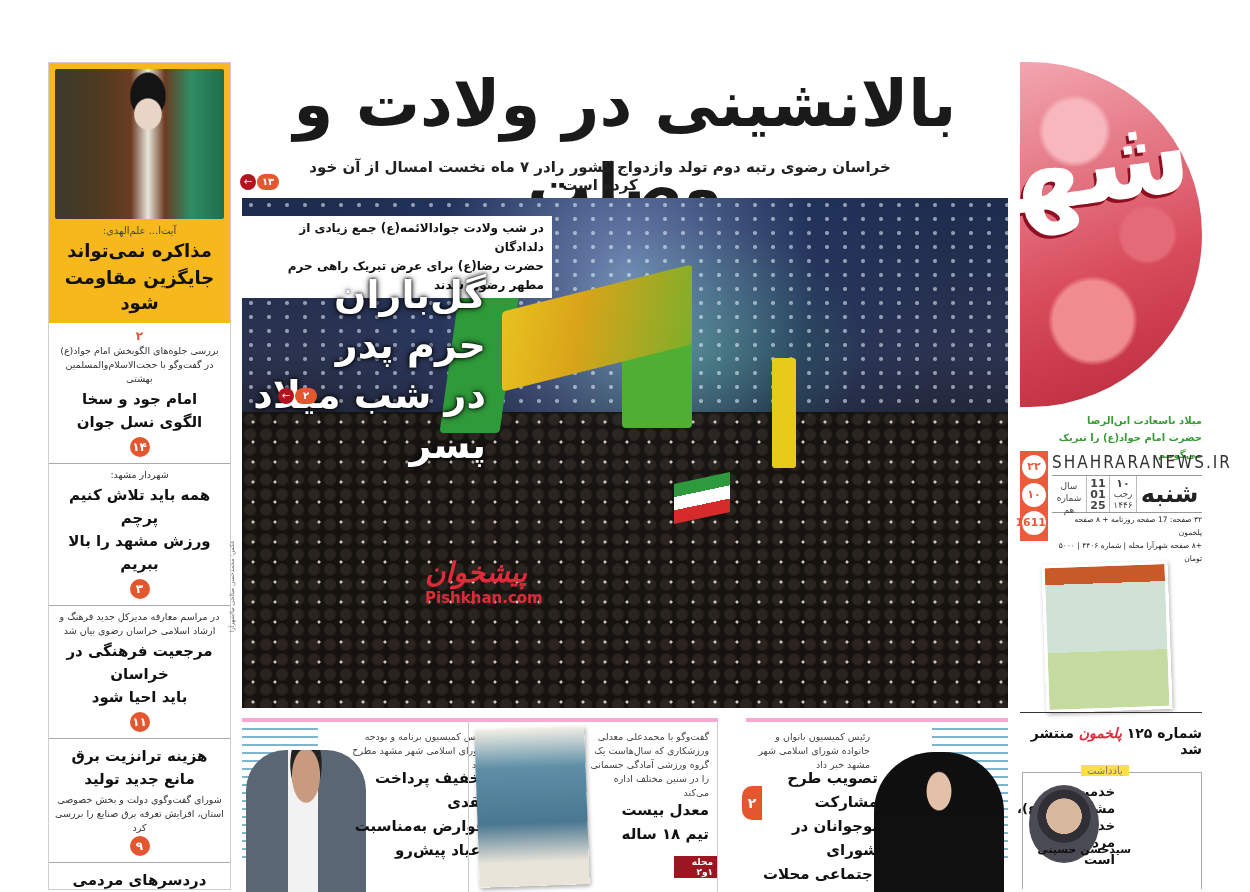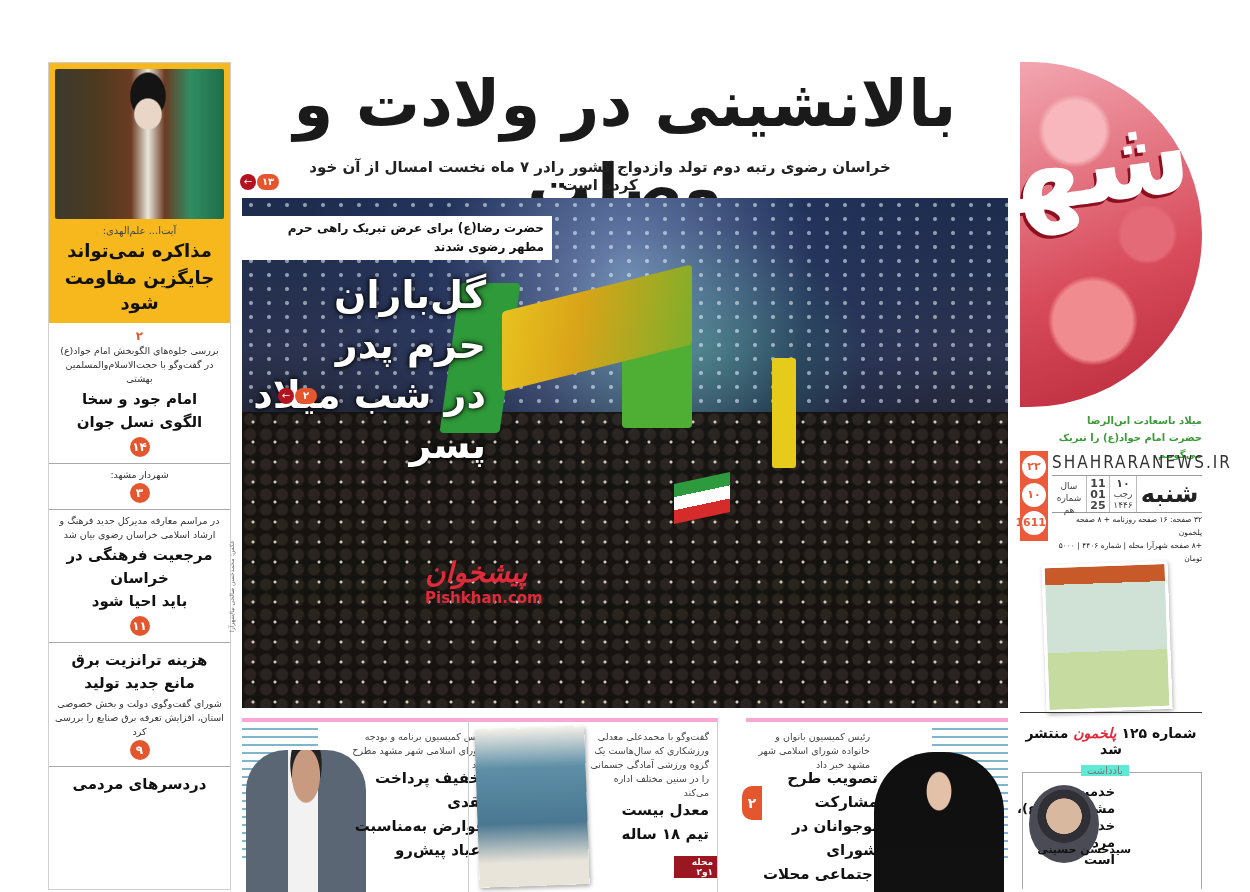--- a/index.html
+++ b/index.html
@@ -67,24 +67,24 @@
   .greet{left:1020px;top:412px;width:182px;text-align:right;font-size:10px;font-weight:bold;color:#3c9a3a;line-height:17px;}
   .datebox{left:1020px;top:451px;width:182px;height:90px;}
   .issue-circles{position:absolute;left:0;top:0;width:28px;height:90px;background:#ea5a3b;}
   .issue-circles span{display:block;width:24px;height:24px;margin:4px 2px 3px;border-radius:50%;background:#fff;color:#ea5a3b;font-size:11px;font-weight:bold;line-height:24px;text-align:center;}
   .site{position:absolute;left:32px;top:1px;width:150px;font-size:17px;letter-spacing:2px;color:#333;font-family:"DejaVu Sans Condensed","DejaVu Sans",sans-serif;direction:ltr;text-align:right;}
   .dgrid{position:absolute;left:32px;top:24px;width:150px;height:36px;border-top:1px solid #999;border-bottom:1px solid #999;display:flex;direction:ltr;}
   .dgrid .c{border-right:1px solid #bbb;font-size:9px;color:#444;text-align:center;}
   .day{font-size:24px;font-weight:900;color:#222;}
   .info{position:absolute;left:32px;top:62px;width:150px;font-size:7.5px;color:#222;line-height:13px;text-align:right;}
   .cartoon{left:1044px;top:563px;width:120px;height:142px;background:linear-gradient(180deg,#c85a2a 0 12%,#cfe2d5 12% 60%,#c6dba0 60%);transform:rotate(-2deg);box-shadow:1px 2px 4px rgba(0,0,0,.3);border:3px solid #fff;}
-  .release{left:1020px;top:712px;width:182px;border-top:1px solid #333;padding-top:12px;text-align:center;font-size:14px;font-weight:900;}
+  .release{left:1020px;top:712px;width:182px;border-top:1px solid #333;padding-top:12px;text-align:right;font-size:14px;font-weight:900;}
   .release .brand{color:#e02a3a;font-style:italic;}
   .note{left:1022px;top:772px;width:178px;height:116px;border:1px solid #aaa;border-bottom:none;}
-  .note-label{position:absolute;top:-8px;left:58px;background:#5eead4;padding:0 6px;font-size:10px;color:#777;}
+  .note-label{position:absolute;top:-8px;left:58px;background:#fde047;padding:0 6px;font-size:10px;color:#777;}
   .note-title{position:absolute;right:86px;top:10px;width:90px;text-align:right;font-size:13px;font-weight:900;line-height:17px;}
   .note-photo{position:absolute;left:6px;top:12px;width:70px;height:78px;border-radius:50%;background:radial-gradient(circle at 50% 40%,#d9b8a0 0 30%,#2f2f35 31% 45%,#4b4b56 46%);}
   .note-author{position:absolute;right:70px;top:70px;font-size:11px;font-weight:bold;}
   .note-role{position:absolute;right:4px;top:86px;width:170px;text-align:right;font-size:9.5px;color:#e0573a;line-height:14px;}
 </style>
 </head>
 <body>
 
 <div class="abs main-headline">بالانشینی در ولادت و وصلت</div>
 <div class="abs subhead">
@@ -105,20 +105,21 @@
     <div class="lead-title">جایگزین مقاومت شود</div>
   </div>
   <div class="item" style="padding-top:2px">
     <div class="badge" style="background:none;color:#e4572e;height:14px;line-height:14px">۲</div>
     <div class="small">بررسی جلوه‌های الگوبخش امام جواد(ع) در گفت‌وگو با حجت‌الاسلام‌والمسلمین بهشتی</div>
     <div class="title"><span>امام جود و سخا</span><br><span>الگوی نسل جوان</span></div>
     <span class="badge">۱۴</span>
   </div>
   <div class="item">
     <div class="small">شهردار مشهد:</div>
+    <div class="title"><span>همه باید تلاش کنیم پرچم</span><br><span>ورزش مشهد را بالا ببریم</span></div>
     <span class="badge">۳</span>
   </div>
   <div class="item">
     <div class="small">در مراسم معارفه مدیرکل جدید فرهنگ و ارشاد اسلامی خراسان رضوی بیان شد</div>
     <div class="title"><span>مرجعیت فرهنگی در خراسان</span><br><span>باید احیا شود</span></div>
     <span class="badge">۱۱</span>
   </div>
   <div class="item">
     <div class="title"><span>هزینه ترانزیت برق</span><br><span>مانع جدید تولید</span></div>
     <div class="small">شورای گفت‌وگوی دولت و بخش خصوصی استان، افزایش تعرفه برق صنایع را بررسی کرد</div>
@@ -132,20 +133,21 @@
 
 <div class="abs hero">
   <div class="lights"></div>
   <div class="crowd"></div>
   <div class="flag2"></div>
   <div class="flag3"></div>
   <div class="flag1"></div>
   <div class="flag4"></div>
   <div class="flag5"></div>
   <div class="hero-caption">
+    <div>در شب ولادت جوادالائمه(ع) جمع زیادی از دلدادگان</div>
     <div>حضرت رضا(ع) برای عرض تبریک راهی حرم مطهر رضوی شدند</div>
   </div>
   <div class="hero-title">
     <div>گل‌باران حرم پدر</div>
     <div>در شب میلاد پسر</div>
   </div>
   <div class="hero-ref">
     <span class="page-ref">
         <span class="arrow">←</span>
         <span class="num">۲</span>
@@ -217,21 +219,21 @@
         <div>25</div>
       </div>
     <div class="c" style="width:26px;line-height:11px;padding-top:2px">
         <div style="font-weight:bold;font-size:11px">۱۰</div>
         <div>رجب</div>
         <div>۱۴۴۶</div>
       </div>
     <div class="day" style="flex:1;text-align:center;line-height:36px">شنبه</div>
   </div>
   <div class="info">
-    <div>۳۲ صفحه: ۱۶ صفحه روزنامه + ۸ صفحه پلخمون</div>
+    <div>۳۲ صفحه: 17 صفحه روزنامه + ۸ صفحه پلخمون</div>
     <div>+۸ صفحه شهرآرا محله | شماره ۴۴۰۶ | ۵۰۰۰ تومان</div>
   </div>
 </div>
 <div class="abs cartoon"></div>
 <div class="abs release">
   <span>شماره ۱۲۵</span>
   <span class="brand">پلخمون</span>
   <span>منتشر شد</span>
 </div>
 <div class="abs note">

